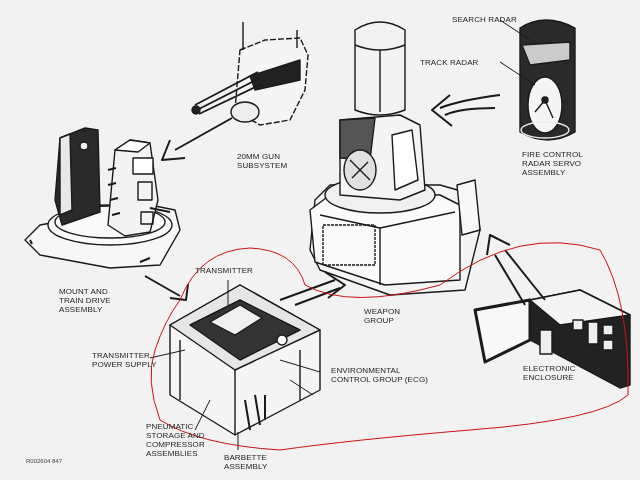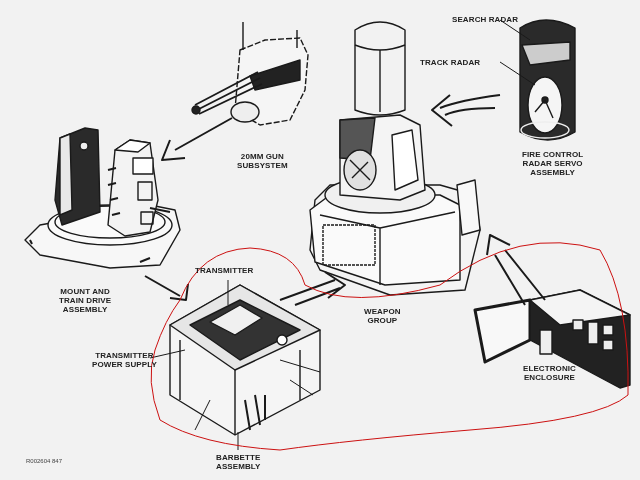--- a/index.html
+++ b/index.html
@@ -1,20 +1,20 @@
 <!DOCTYPE html>
 <html><head>
 <meta charset="utf-8">
 <style>
   html, body { margin:0; padding:0; }
   body { width:640px; height:480px; overflow:hidden; background:#f2f2f2; position:relative;
          font-family:"Liberation Sans", sans-serif; }
   #stage { position:absolute; left:0; top:0; width:640px; height:480px; }
   .lbl { position:absolute; font-family:"Liberation Sans", sans-serif; font-size:8px; line-height:9px;
-         color:#222; font-weight:bold; text-transform:uppercase; white-space:nowrap; letter-spacing:0.1px;text-align:center; }
+         color:#222; font-weight:normal; text-transform:uppercase; white-space:nowrap; letter-spacing:0.1px; }
   .lbl span { display:block; }
   .code { position:absolute; font-size:6px; color:#444; font-family:"Liberation Sans", sans-serif; }
 </style>
 </head>
 <body>
 
 <div id="stage">
 <svg width="640" height="480" viewBox="0 0 640 480" xmlns="http://www.w3.org/2000/svg">
   <g stroke="#1a1a1a" fill="none" stroke-width="1.4" stroke-linejoin="round">
 
@@ -138,22 +138,32 @@
       <span>TRANSMITTER</span>
     </div>
 <div class="lbl" style="left:364px;top:307px;">
       <span>WEAPON</span>
       <span>GROUP</span>
     </div>
 <div class="lbl" style="left:92px;top:351px;">
       <span>TRANSMITTER</span>
       <span>POWER SUPPLY</span>
     </div>
+<div class="lbl" style="left:331px;top:366px;">
+      <span>ENVIRONMENTAL</span>
+      <span>CONTROL GROUP (ECG)</span>
+    </div>
 <div class="lbl" style="left:523px;top:364px;">
       <span>ELECTRONIC</span>
       <span>ENCLOSURE</span>
     </div>
-<div class="lbl" style="left:216px;top:453px;">
+<div class="lbl" style="left:146px;top:422px;">
+      <span>PNEUMATIC</span>
+      <span>STORAGE AND</span>
+      <span>COMPRESSOR</span>
+      <span>ASSEMBLIES</span>
+    </div>
+<div class="lbl" style="left:224px;top:453px;">
       <span>BARBETTE</span>
       <span>ASSEMBLY</span>
     </div>
 <div class="code" style="left:26px;top:458px;">R002604 847</div>
 </div>
 
 </body></html>

